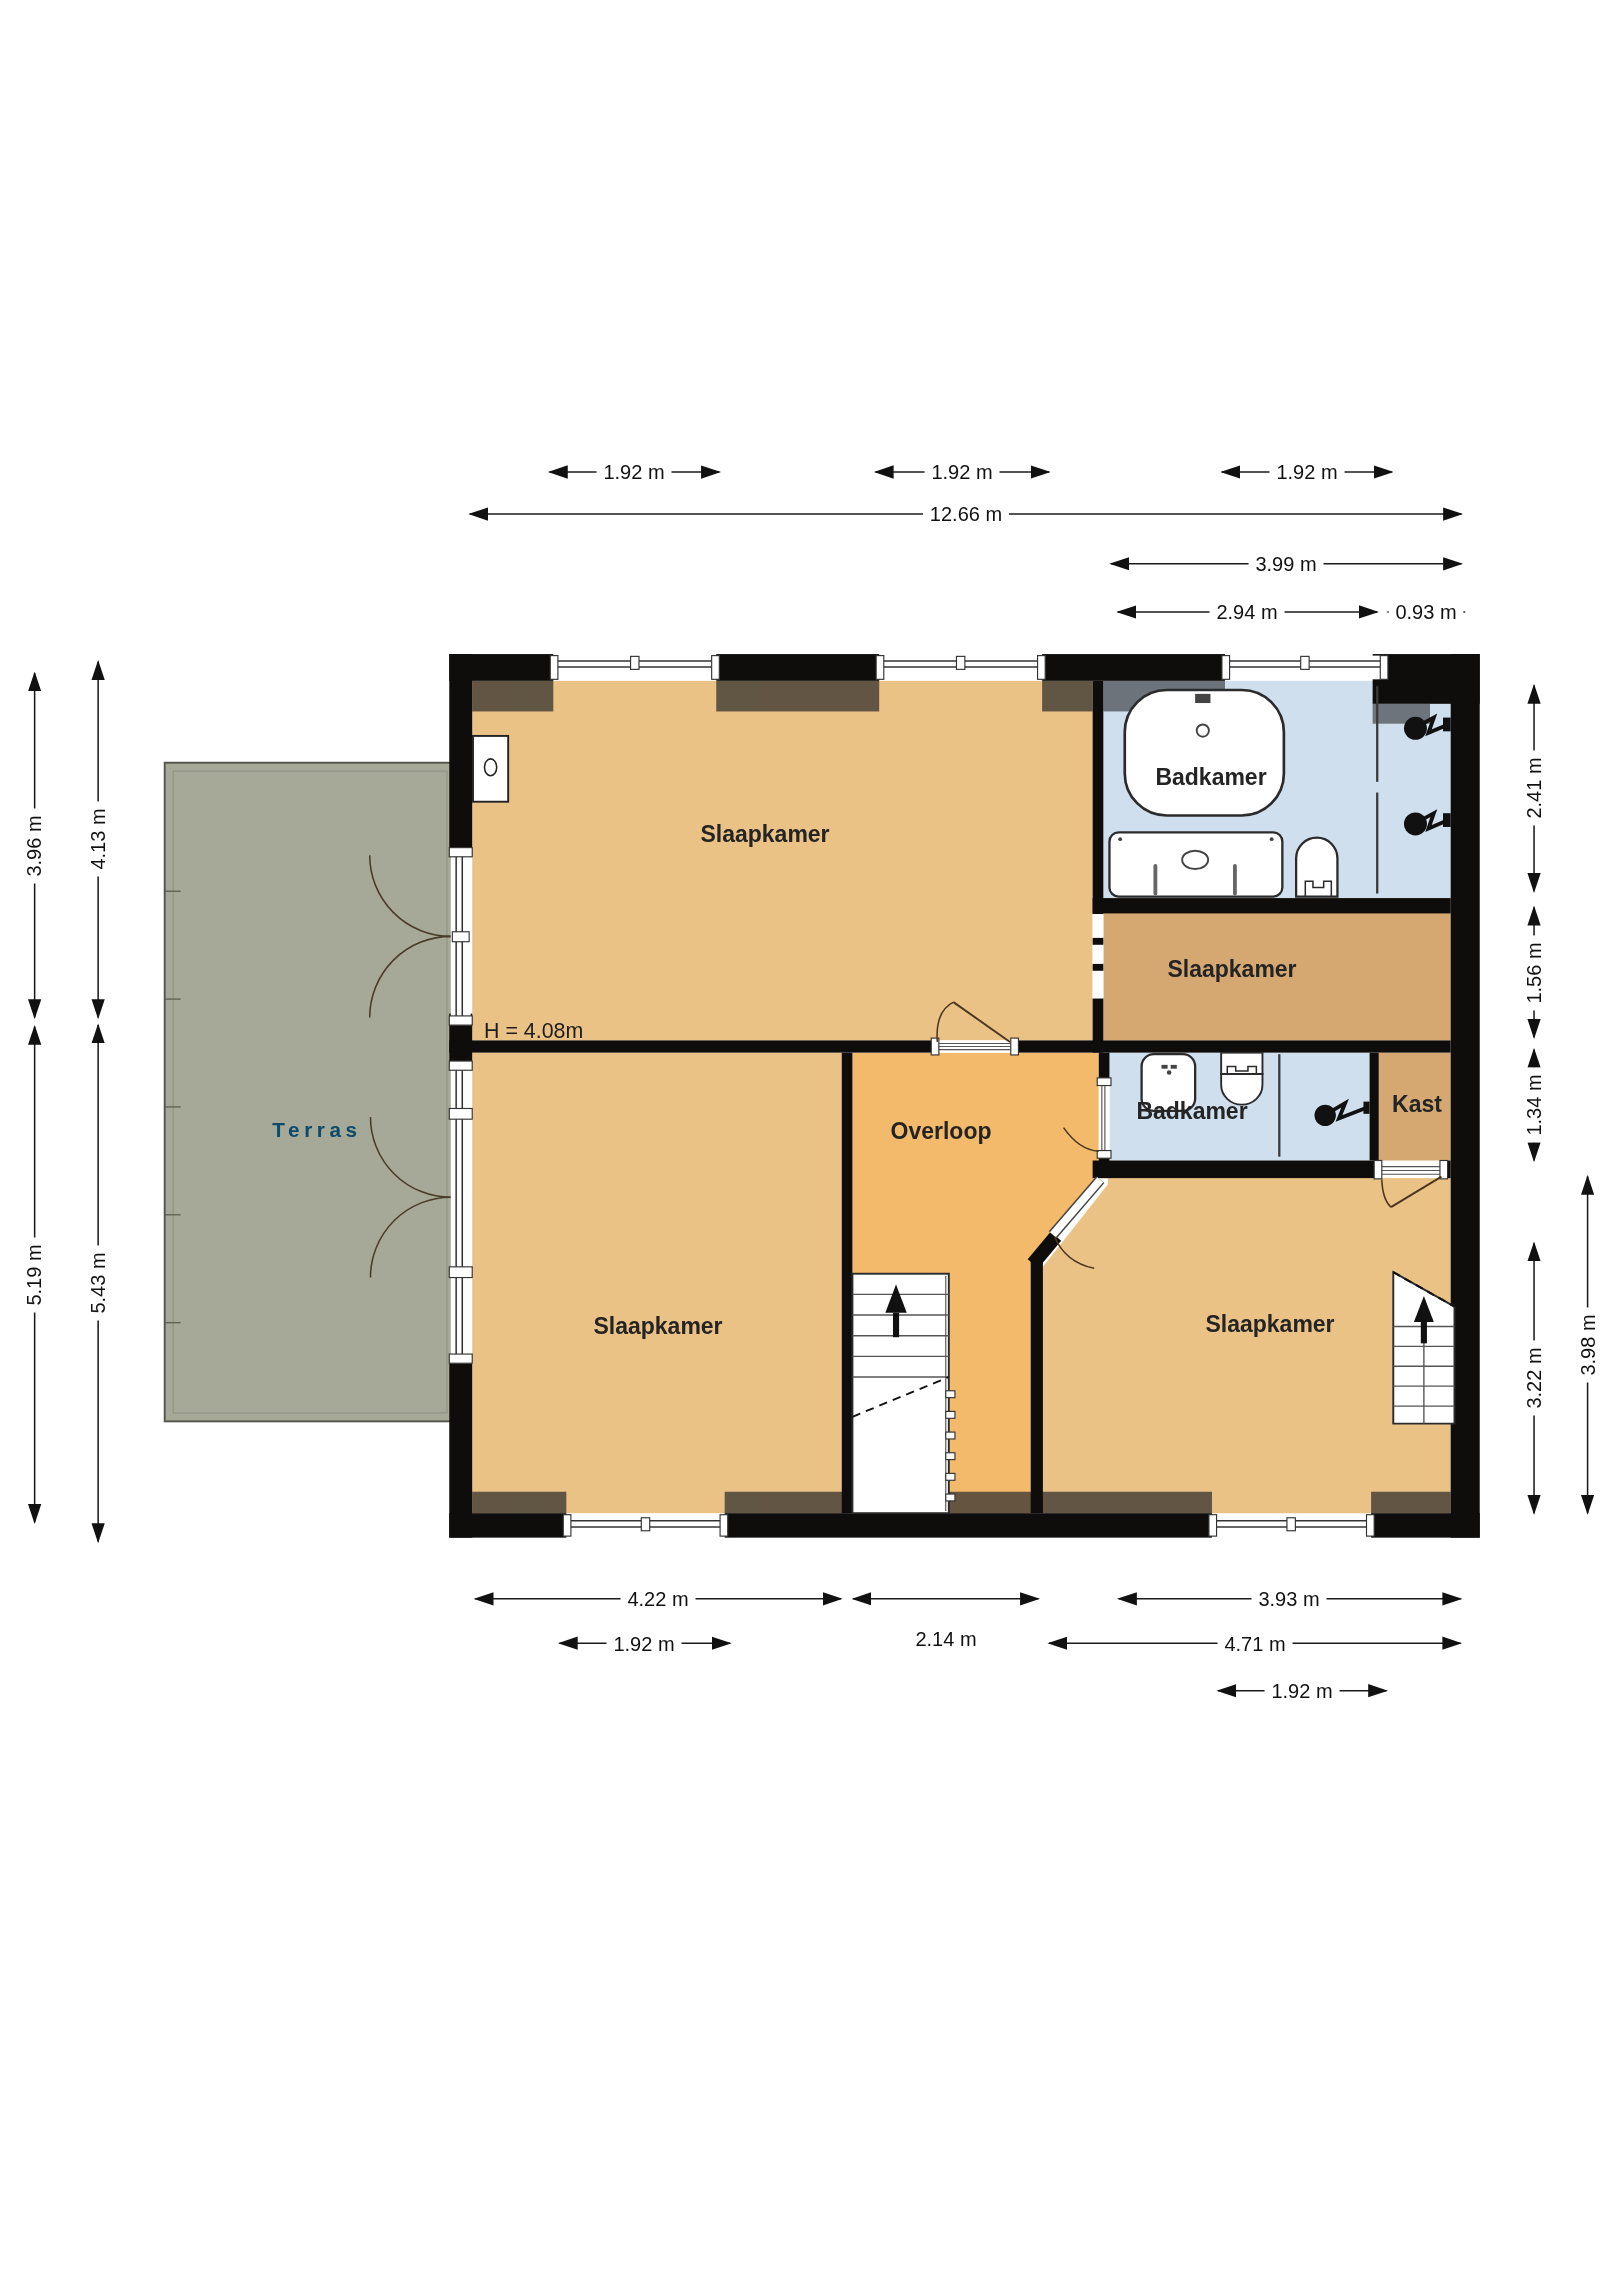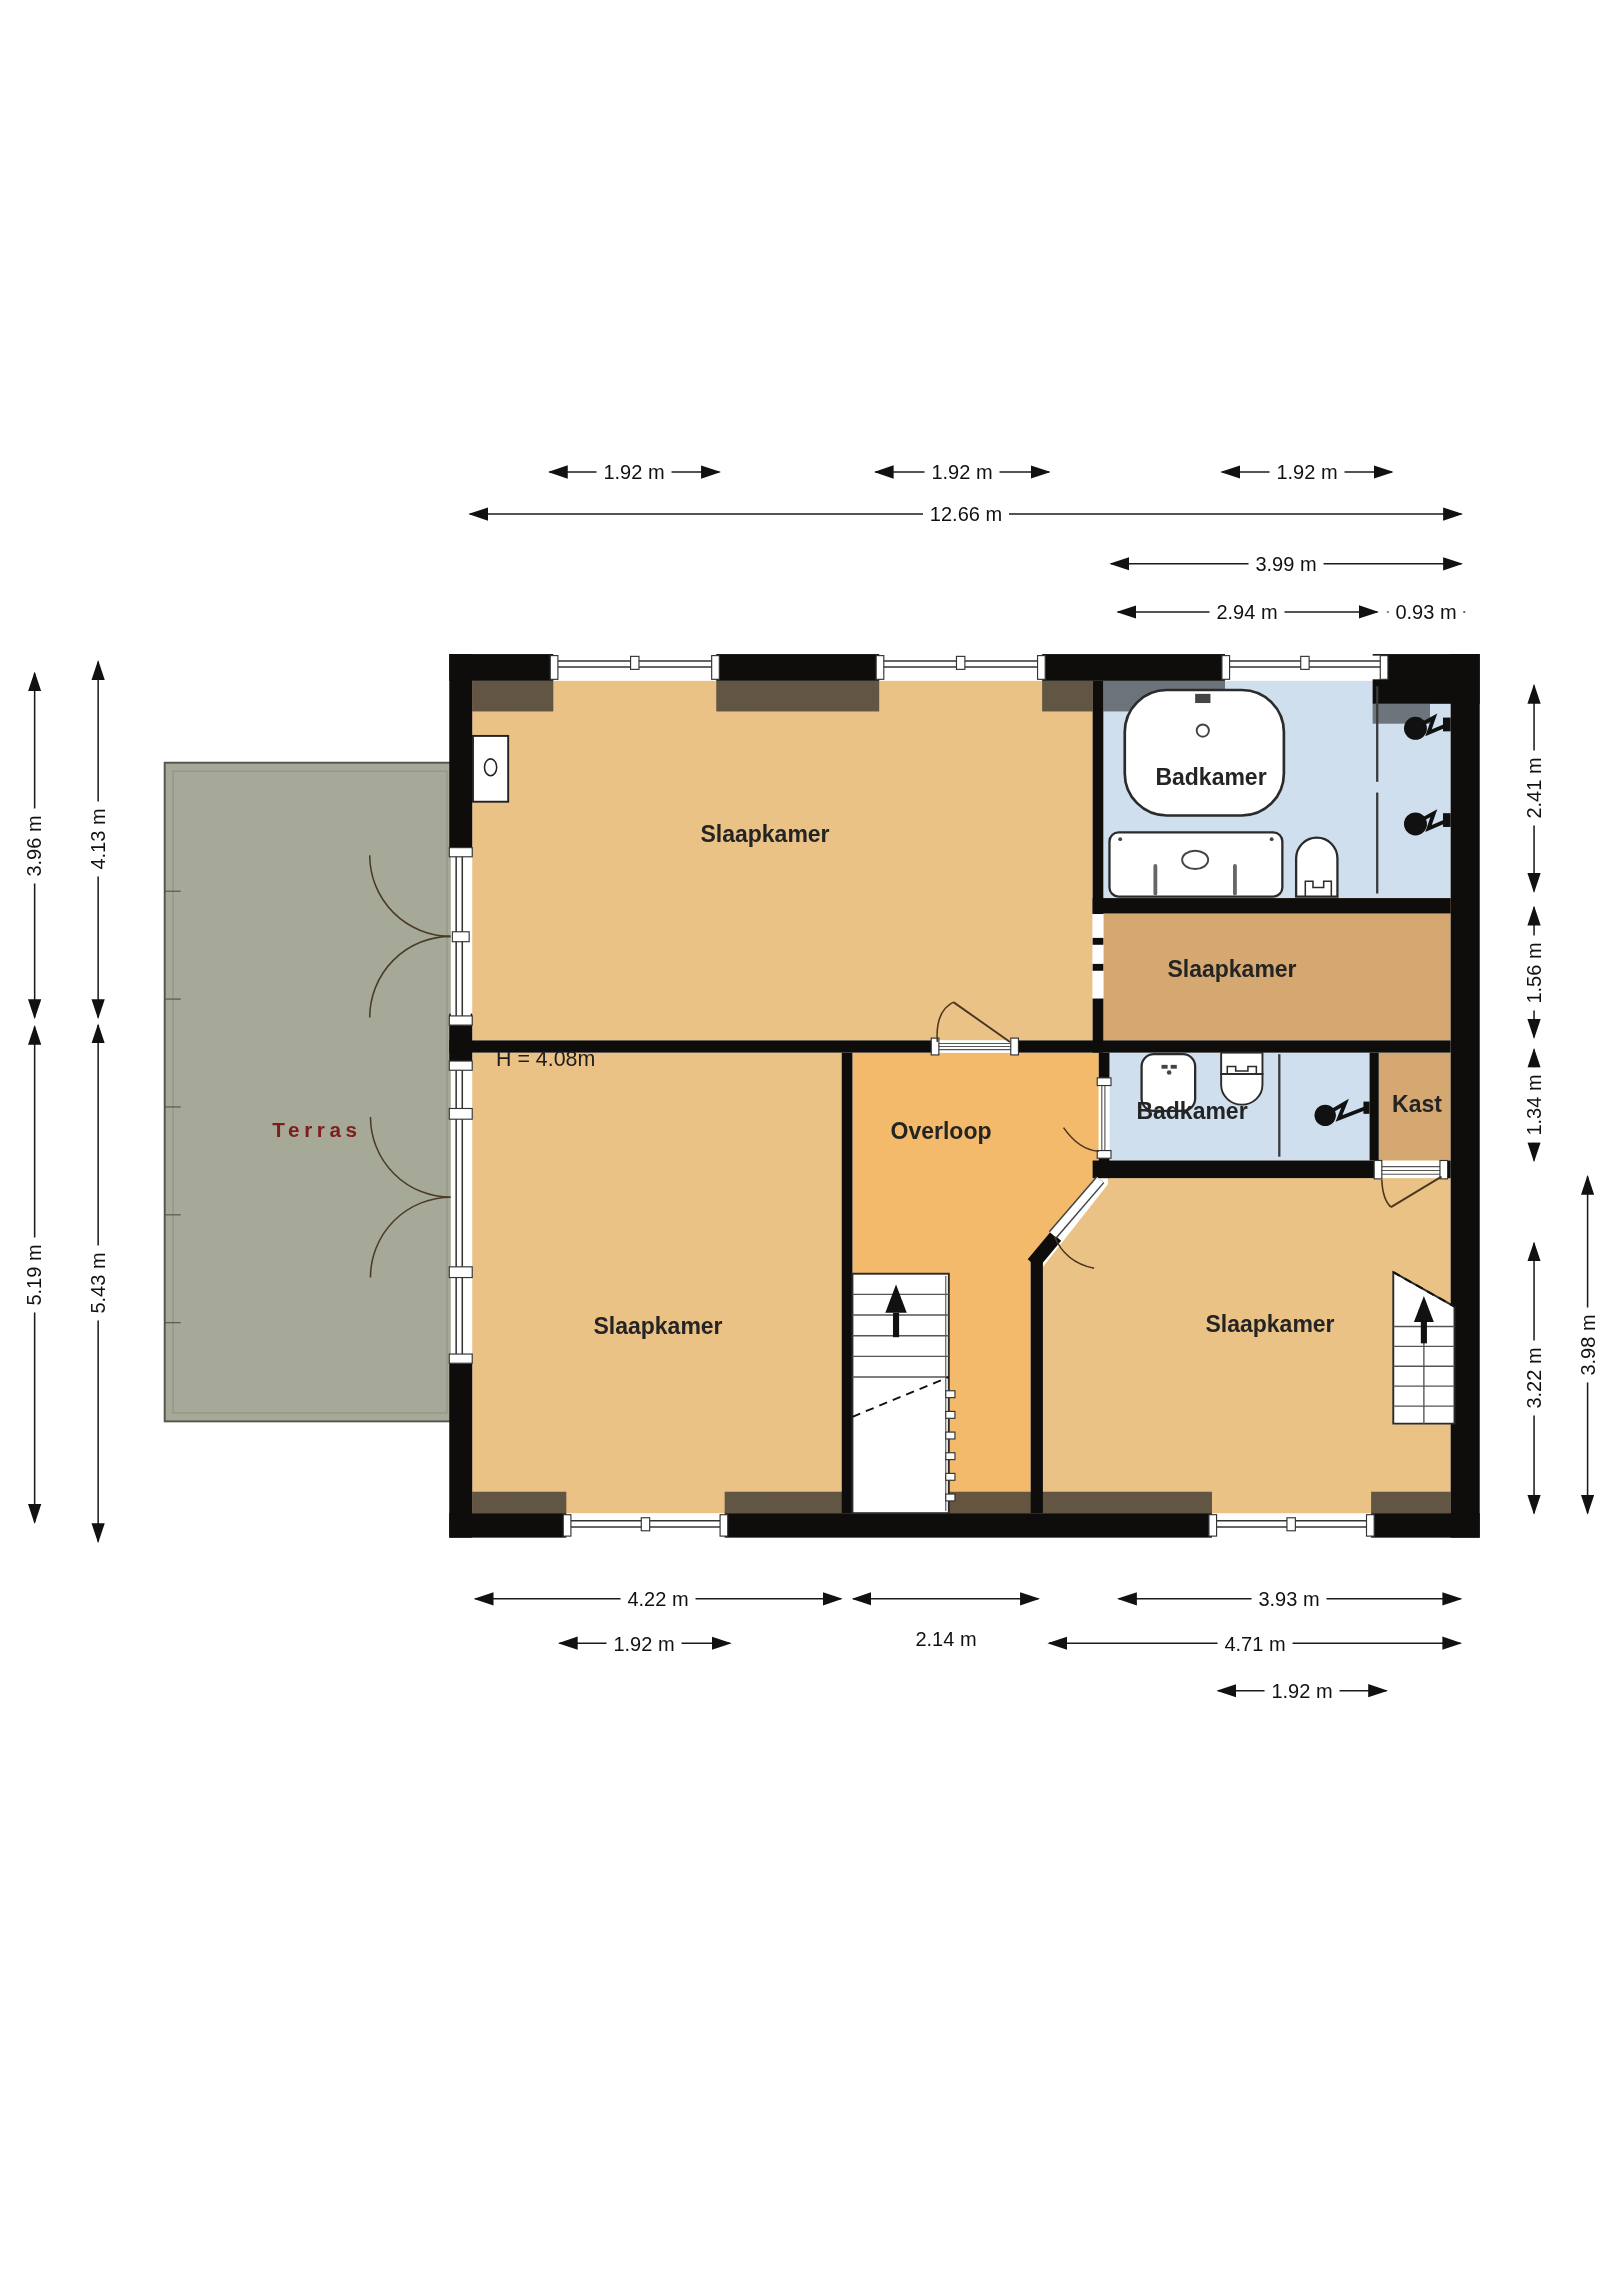--- a/index.html
+++ b/index.html
@@ -1,20 +1,20 @@
 <!DOCTYPE html>
 <html style="font-size:12.2px"><head>
 <meta charset="utf-8">
 <style>
   html,body{margin:0;padding:0;background:#ffffff;font-family:"Liberation Sans",sans-serif;}
   #canvas{position:relative;width:1623px;height:2295px;background:#ffffff;overflow:hidden;}
   #plan-svg{position:absolute;left:0;top:0;}
   .lbl{position:absolute;transform:translate(-50%,-50%);font-size:23px;color:#242424;white-space:nowrap;font-weight:bold;}
   .lbl.small{font-size:20.7px;}
-  .lbl.spread{letter-spacing:4.6px;color:#7f1d1d;}
+  .lbl.spread{letter-spacing:4.6px;color:#0c4a6e;}
   .dim{position:absolute;transform:translate(-50%,-50%);font-size:20px;color:#111;background:#ffffff;padding:0 6.9px;white-space:nowrap;}
   .dim.vert{transform:translate(-50%,-50%) rotate(-90deg);}
   .hnote{position:absolute;transform:translate(0,-50%);font-size:21.4px;color:#1d1d1d;white-space:nowrap;}
   #title-block{position:absolute;left:773px;top:1742px;width:459px;text-align:center;font-size:26px;color:#1b1b1b;line-height:30px;}
 </style>
 </head>
 <body>
 
 <div id="canvas">
 
@@ -316,21 +316,21 @@
 
 <span class="lbl" style="left:765px;top:834px;">Slaapkamer</span>
 <span class="lbl" style="left:1211px;top:777px;">Badkamer</span>
 <span class="lbl" style="left:1232px;top:969px;">Slaapkamer</span>
 <span class="lbl" style="left:1192px;top:1111px;">Badkamer</span>
 <span class="lbl" style="left:1417px;top:1104px;">Kast</span>
 <span class="lbl" style="left:941px;top:1131px;">Overloop</span>
 <span class="lbl" style="left:658px;top:1326px;">Slaapkamer</span>
 <span class="lbl" style="left:1270px;top:1324px;">Slaapkamer</span>
 <span class="lbl spread small" style="left:317px;top:1130px;">Terras</span>
-<span class="hnote" style="left:496px;top:1031px;margin-top:28px;">H = 4.08m</span>
+<span class="hnote" style="left:484px;top:1031px;">H = 4.08m</span>
 
 <span class="dim" style="left:634px;top:472px;">1.92 m</span>
 <span class="dim" style="left:962px;top:472px;">1.92 m</span>
 <span class="dim" style="left:1307px;top:472px;">1.92 m</span>
 <span class="dim" style="left:966px;top:514px;">12.66 m</span>
 <span class="dim" style="left:1286px;top:564px;">3.99 m</span>
 <span class="dim" style="left:1247px;top:612px;">2.94 m</span>
 <span class="dim" style="left:1426px;top:612px;">0.93 m</span>
 <span class="dim" style="left:658px;top:1599px;">4.22 m</span>
 <span class="dim" style="left:946px;top:1599px;margin-top:40px;">2.14 m</span>

